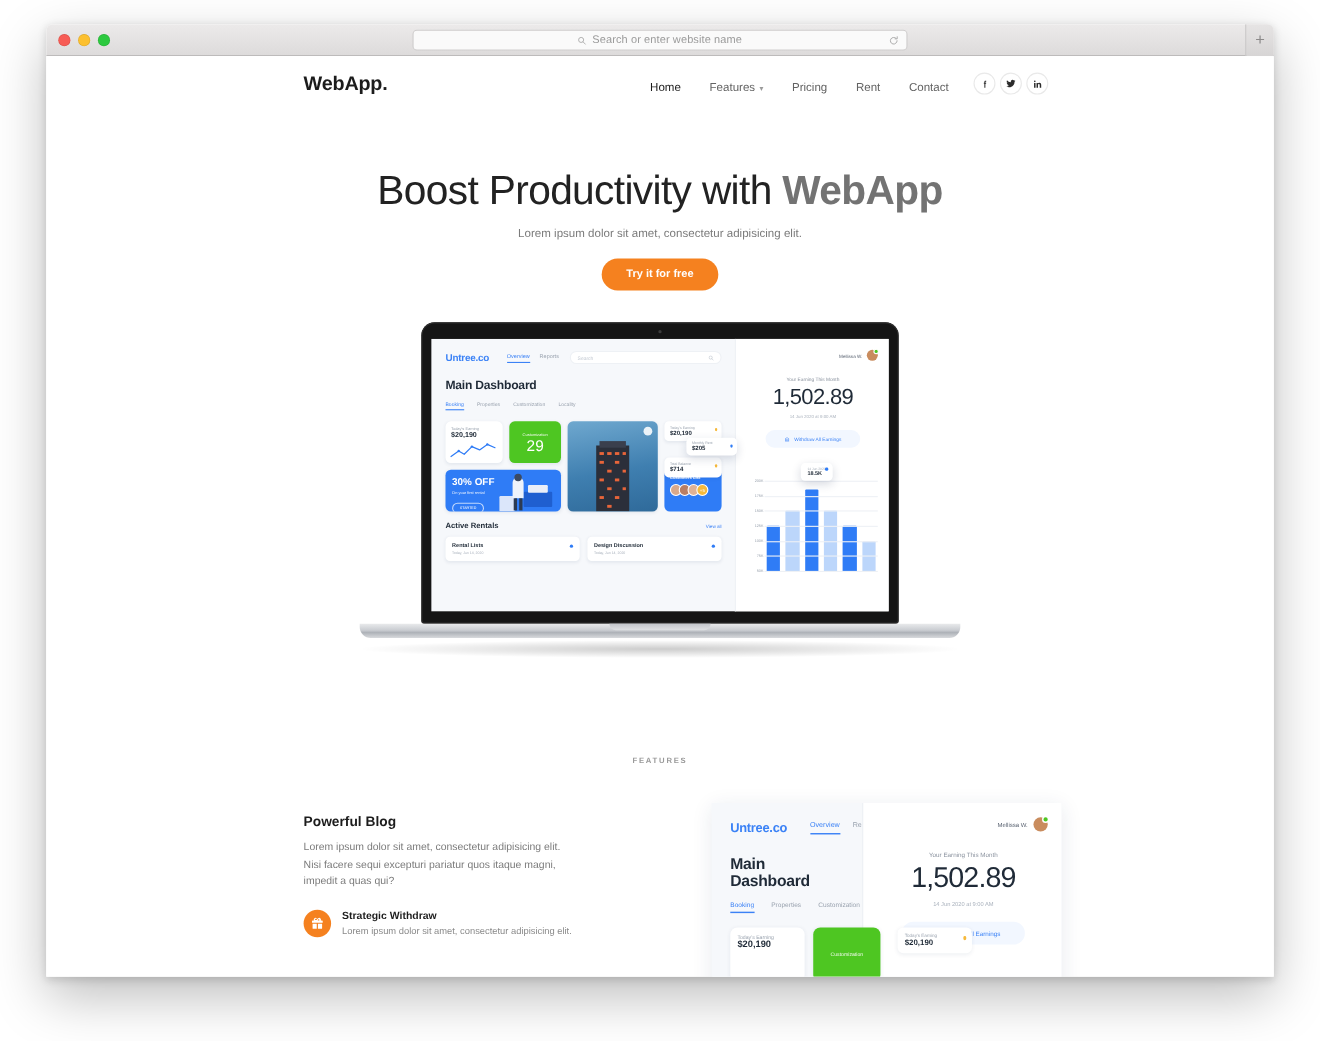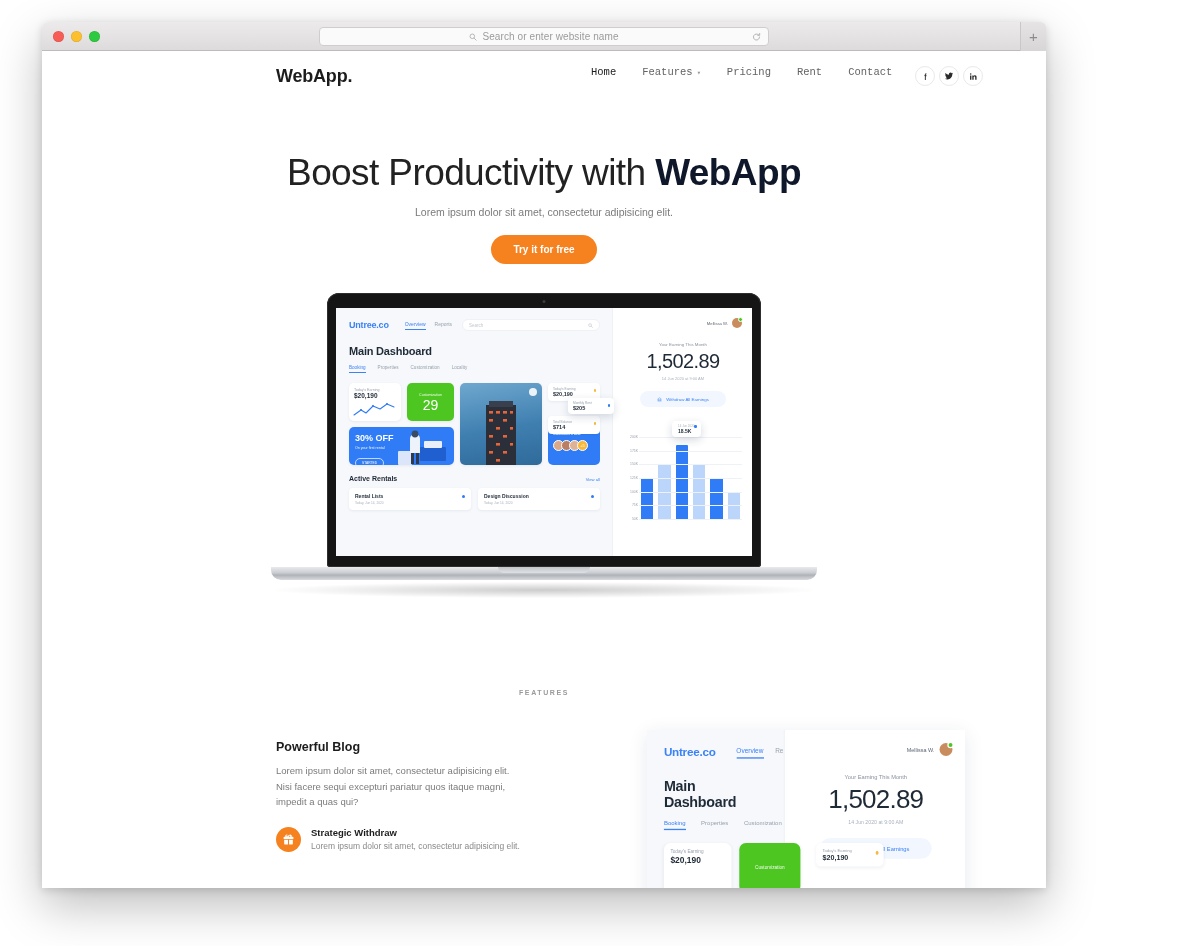--- a/index.html
+++ b/index.html
@@ -7,21 +7,21 @@
     width: 1200px; height: 946px;
     background: #ffffff;
     font-family: "Liberation Sans", sans-serif;
     overflow: hidden;
   }
 
   
   #browser-window {
     position: absolute;
     left: 42px; top: 22px;
-    width: 1004px; height: 866px;
+    width: 1116px; height: 866px;
     background: #ffffff;
     border-radius: 6px 6px 0 0;
     box-shadow: 0 18px 48px rgba(0,0,0,0.26), 0 2px 8px rgba(0,0,0,0.14);
     overflow: hidden;
   }
 
   #browser-chrome {
     position: relative;
     height: 29px;
     background: linear-gradient(180deg, #eceaea 0%, #dddbdb 100%);
@@ -68,21 +68,21 @@
     height: 50px;
     display: flex; align-items: center;
     padding: 0 34px;
   }
   #brand-logo {
     position: absolute; left: 234px; top: 50%; transform: translateY(-50%);
     font-size: 18px; font-weight: bold; color: #1c1c1c; letter-spacing: -.2px;
   }
   #nav-menu {
     position: absolute; left: 536px; top: 50%; transform: translateY(-50%);
-    display: flex; align-items: flex-start; gap: 0px; font-family: Liberation Mono, monospace;
+    display: flex; align-items: flex-end; gap: 0px;
   }
   .nav-link {
     font-size: 10.5px; color: #636363; padding: 0 13px;
     display: flex; align-items: center; gap: 4px; white-space: nowrap;
   }
   .nav-link.active { color: #1c1c1c; }
   .caret { font-size: 7px; color: #9a9a9a; position: relative; top: 1px; }
   #nav-social { display: flex; align-items: center; gap: 4px; margin-left: 10px; }
   .social-btn {
     width: 20px; height: 20px; border-radius: 50%;
@@ -90,21 +90,21 @@
     display: flex; align-items: center; justify-content: center;
     color: #3a3a3a;
   }
 
   
   #hero { text-align: center; padding-top: 52px; }
   #hero-title {
     font-size: 37px; color: #222; font-weight: 300; letter-spacing: -.6px;
     line-height: 1.08;
   }
-  #hero-title b { font-weight: bold; color: #0f172a; }
+  #hero-title b { font-weight: bold; color: #737373; }
   #hero-subtitle { margin-top: 13px; font-size: 10.5px; color: #7b7b7b; }
   #cta-button {
     display: inline-block; margin-top: 17px;
     background: #f5811f; color: #fff;
     font-size: 10px; font-weight: bold;
     padding: 9px 22px; border-radius: 30px;
     border: none;
   }
 
   

